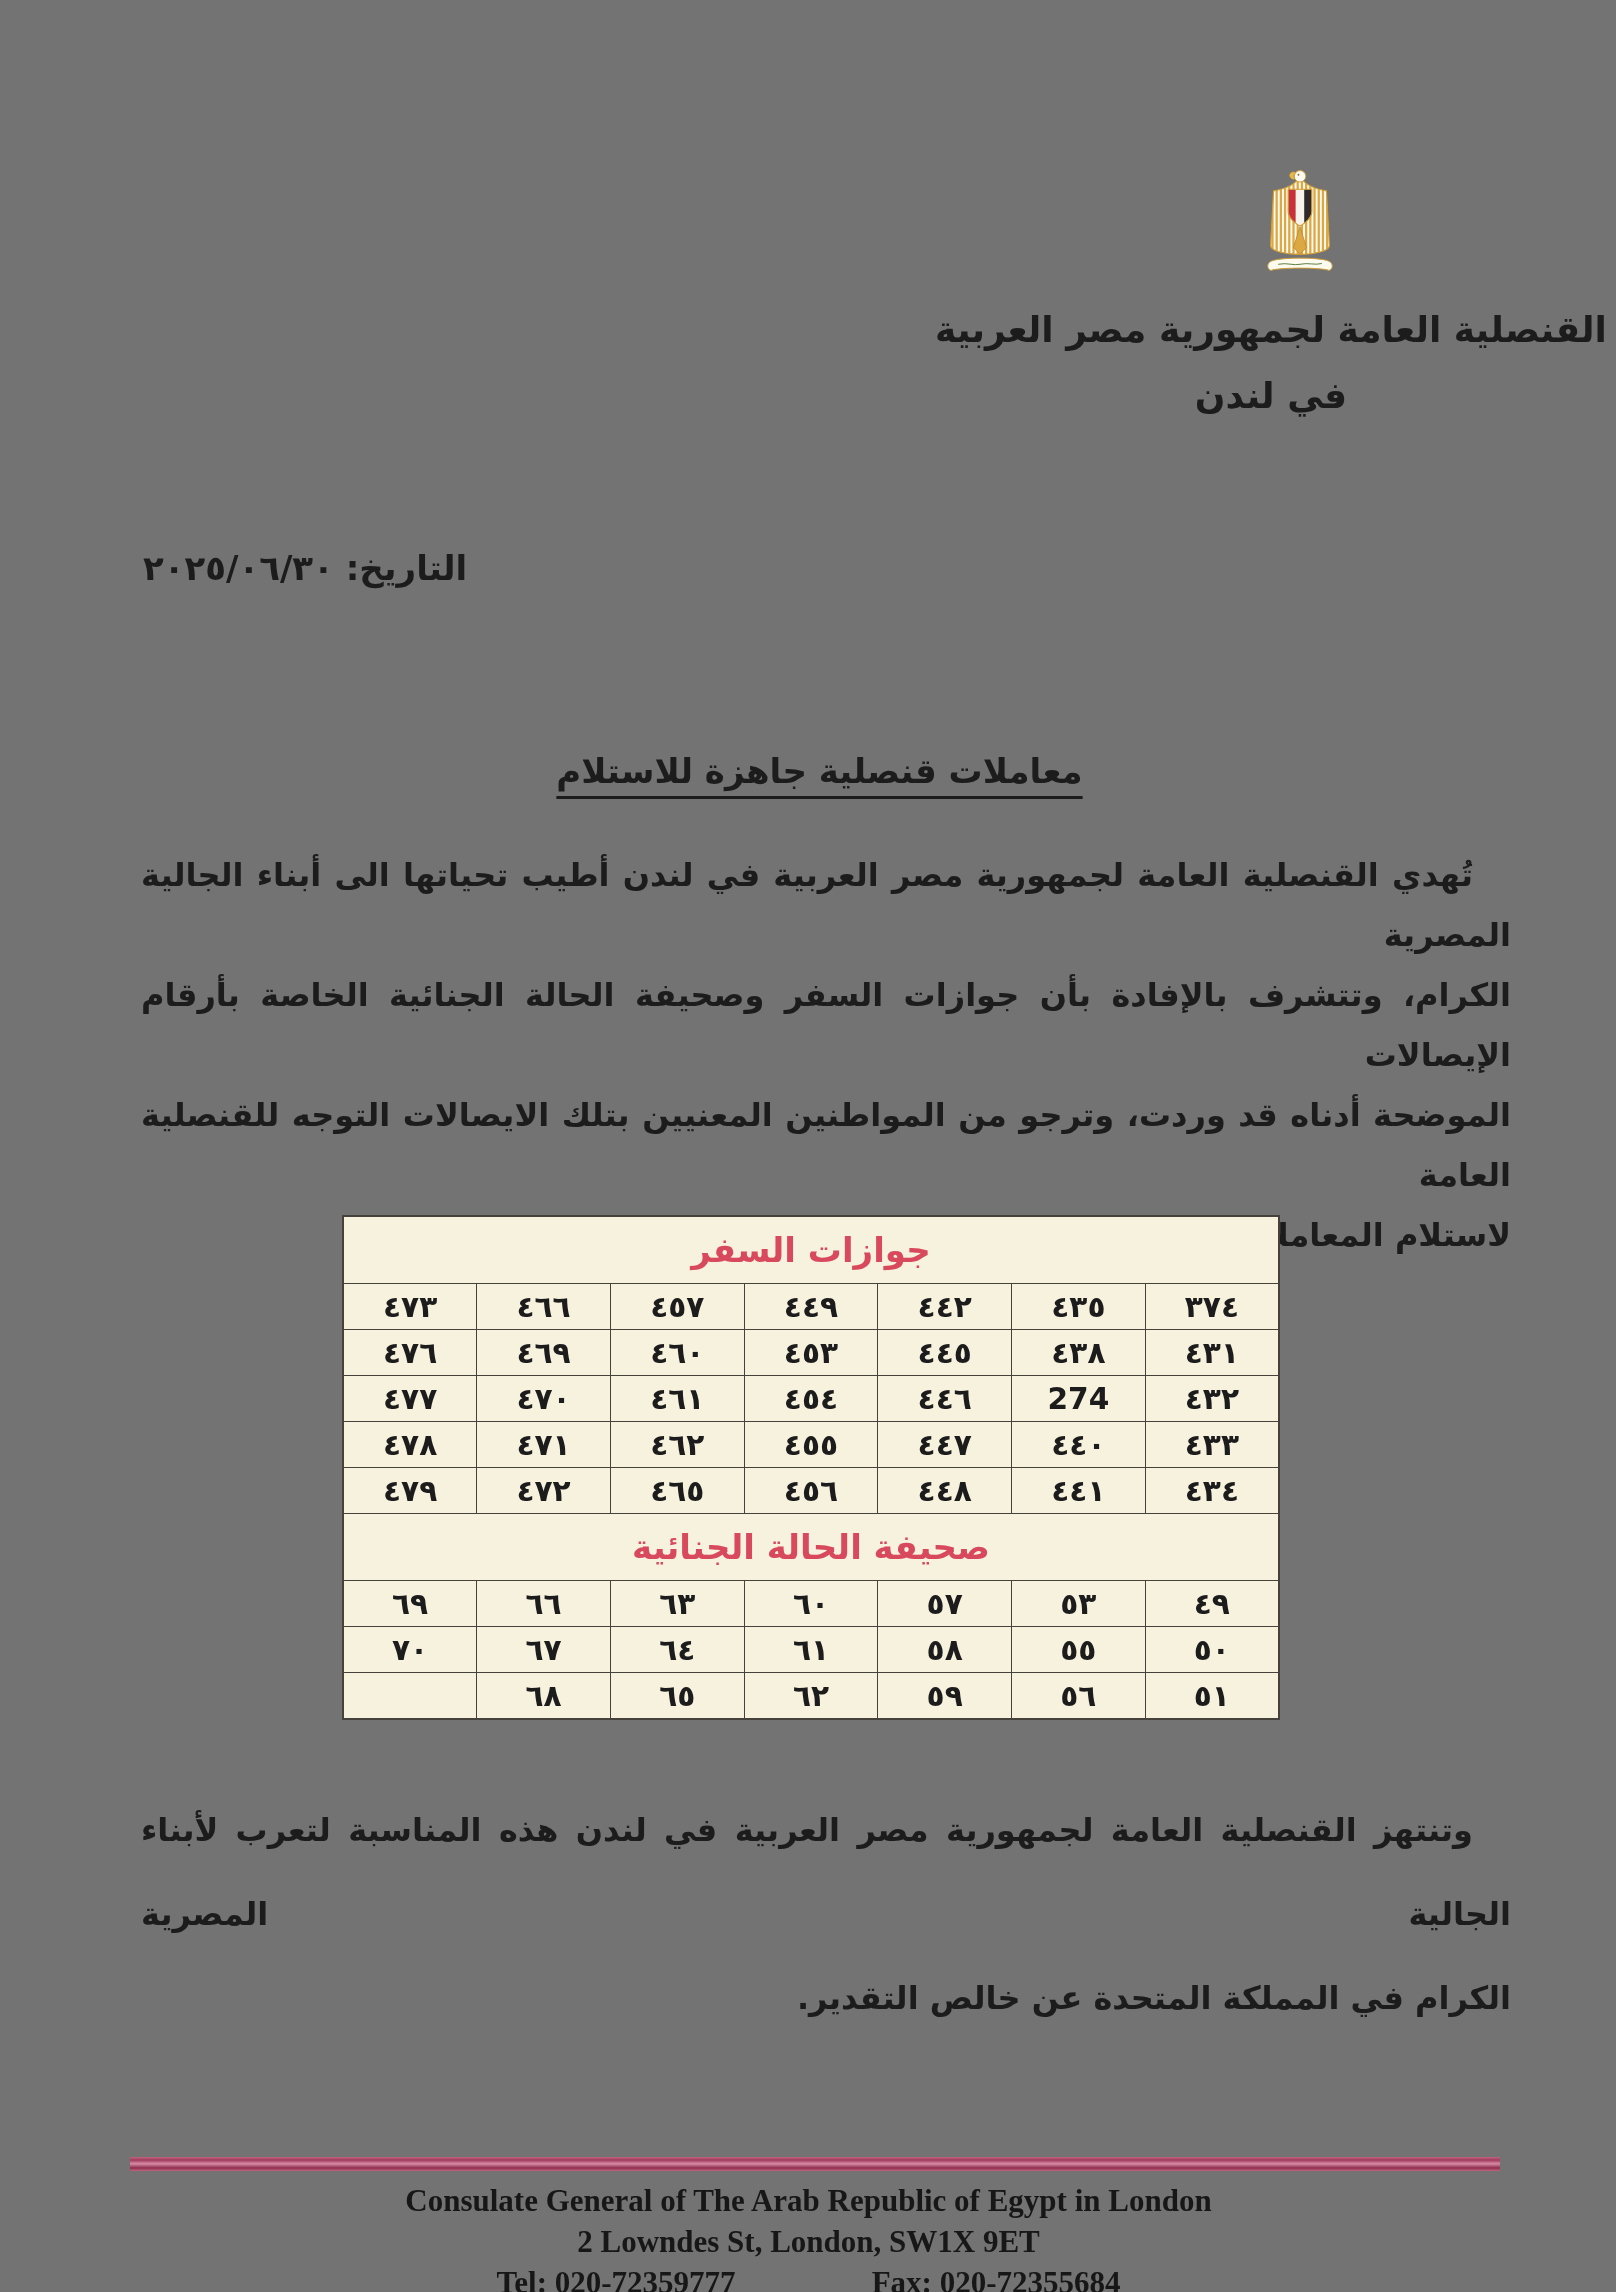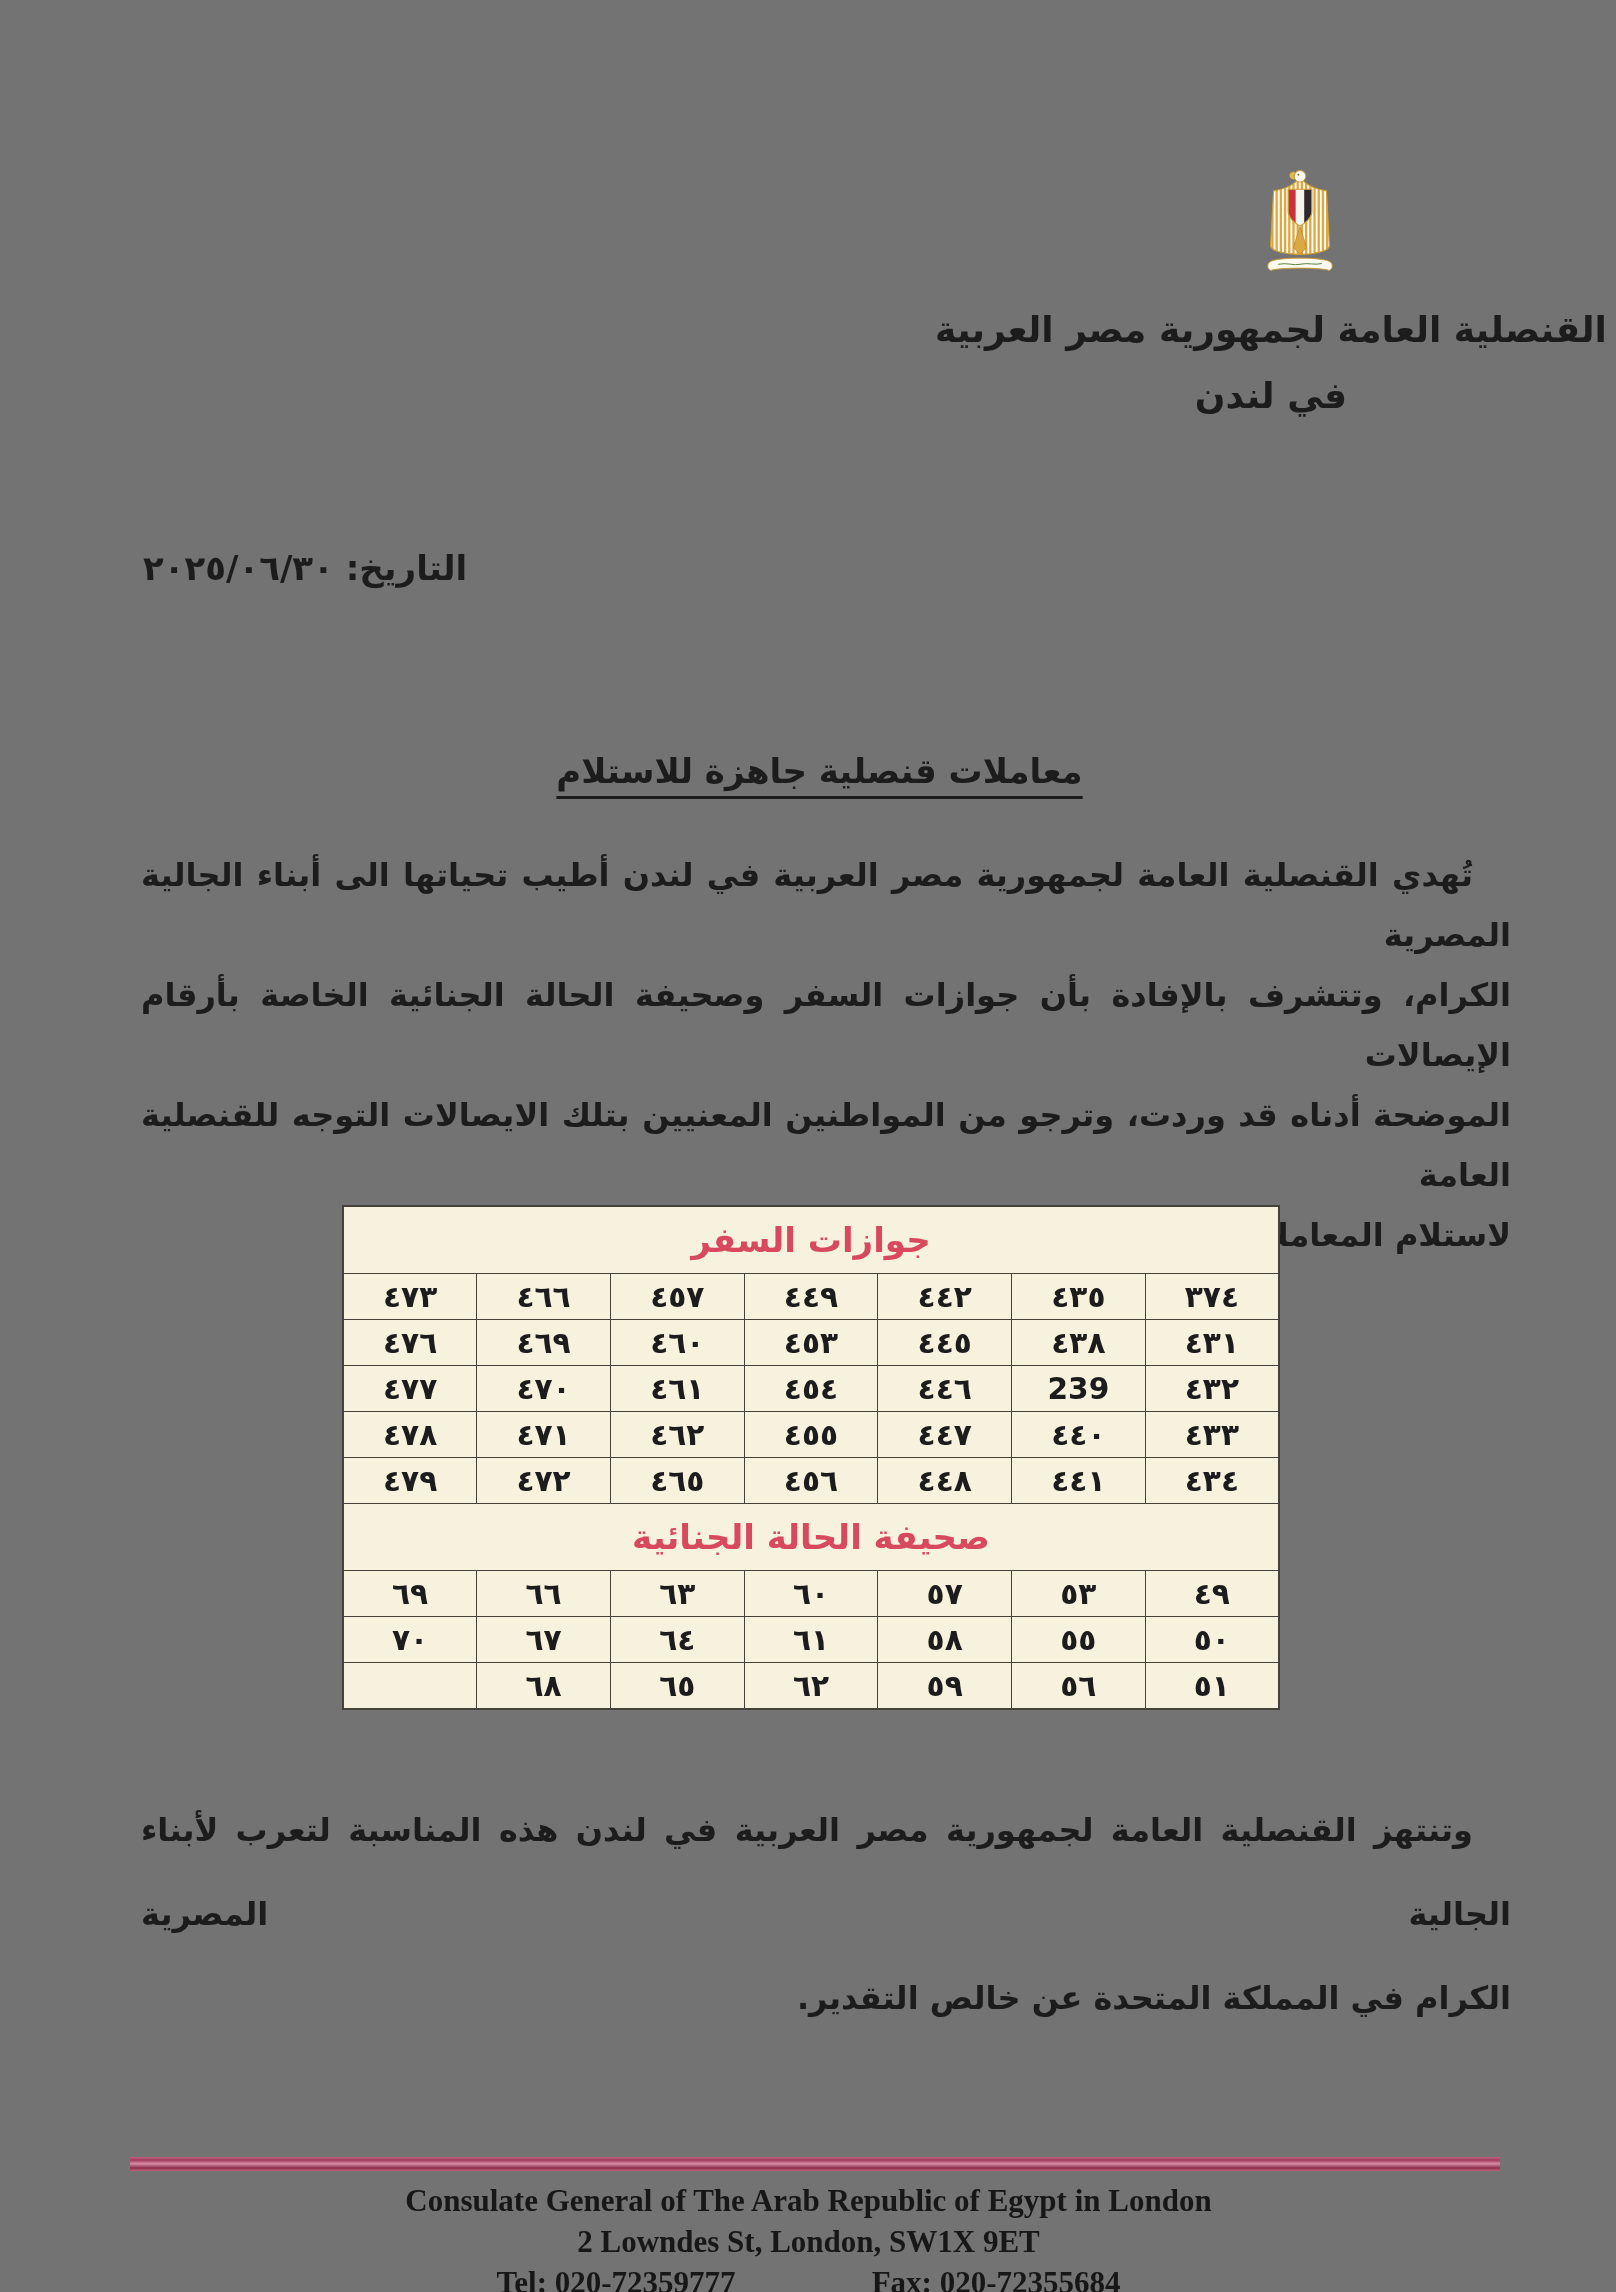--- a/index.html
+++ b/index.html
@@ -121,21 +121,21 @@
     <span>معاملات قنصلية جاهزة للاستلام</span>
   </div>
 
   <div class="intro-par">
     <div class="l-just l-indent">تُهدي القنصلية العامة لجمهورية مصر العربية في لندن أطيب تحياتها الى أبناء الجالية المصرية</div>
     <div class="l-just">الكرام، وتتشرف بالإفادة بأن جوازات السفر وصحيفة الحالة الجنائية الخاصة بأرقام الإيصالات</div>
     <div class="l-just">الموضحة أدناه قد وردت، وترجو من المواطنين المعنيين بتلك الايصالات التوجه للقنصلية العامة</div>
     <div class="l-end">لاستلام المعاملات الخاصة بهم.</div>
   </div>
 
-  <table class="rtable" style="background: rgb(247, 242, 221);">
+  <table class="rtable" style="background: rgb(247, 242, 221); margin-top: 10px;">
     <colgroup>
       <col style="width:14.2857%">
         <col style="width:14.2857%">
         <col style="width:14.2857%">
       <col style="width:14.2857%">
         <col style="width:14.2857%">
         <col style="width:14.2857%">
       <col style="width:14.2857%">
     </colgroup>
     <tbody>
@@ -161,21 +161,21 @@
           <td>٤٤٥</td>
           <td>٤٣٨</td>
           <td>٤٣١</td>
         </tr>
         <tr>
           <td>٤٧٧</td>
           <td>٤٧٠</td>
           <td>٤٦١</td>
           <td>٤٥٤</td>
           <td>٤٤٦</td>
-          <td>239</td>
+          <td>274</td>
           <td>٤٣٢</td>
         </tr>
         <tr>
           <td>٤٧٨</td>
           <td>٤٧١</td>
           <td>٤٦٢</td>
           <td>٤٥٥</td>
           <td>٤٤٧</td>
           <td>٤٤٠</td>
           <td>٤٣٣</td>

